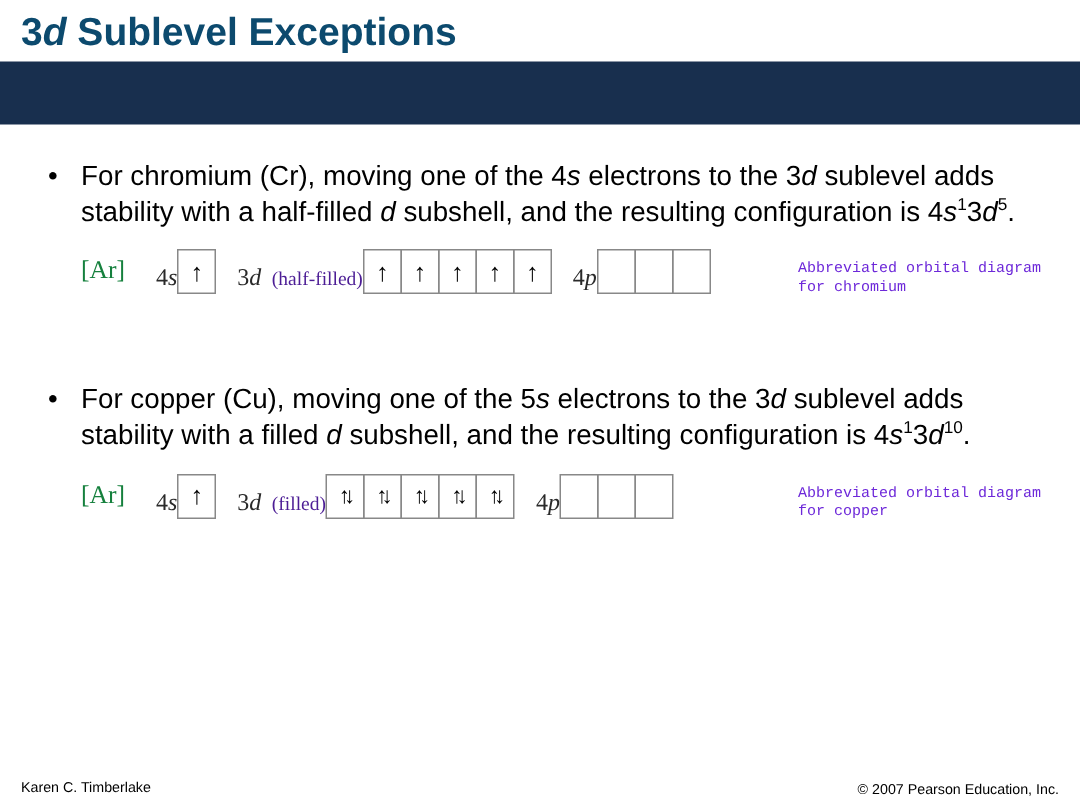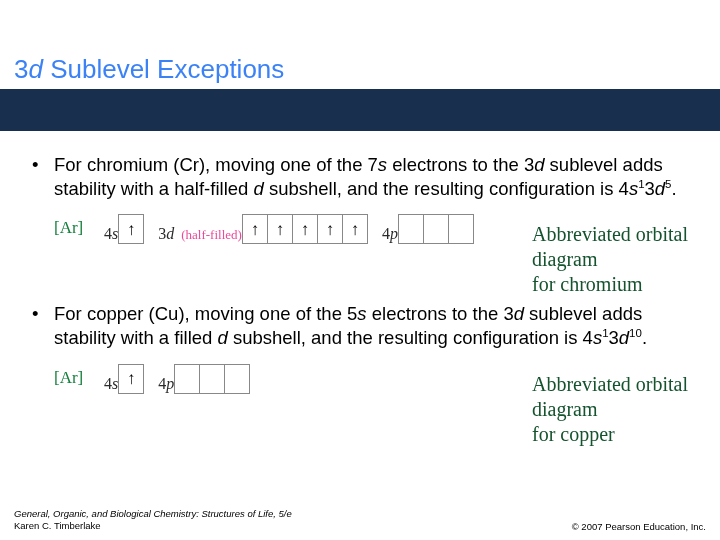--- a/index.html
+++ b/index.html
@@ -9,23 +9,22 @@
     background: #fff;
     font-family: Arial, Helvetica, sans-serif;
     position: relative;
     overflow: hidden;
   }
   .title-area {
     padding: 6px 14px 4px 14px;
   }
   .title-area h1 {
     font-size: 26px;
-    font-weight: normal;
-    color: #3b82f6;
-    margin-top: 48px;
+    font-weight: bold;
+    color: #0c4a6e;
   }
   .title-area .ital { font-style: italic; }
   .navy-bar {
     background: #182f4e;
     height: 42px;
     width: 100%;
   }
   .content {
     padding: 22px 30px 0 30px;
   }
@@ -68,21 +67,21 @@
     flex-direction: row;
     align-items: flex-end;
   }
   .sub-label {
     font-size: 16px;
     color: #2a2a2a;
     margin-bottom: 1px;
     font-style: normal;
   }
   .sub-label .it { font-style: italic; }
-  .sub-label .note { color: #ec4899; font-size: 13px; margin-left: 3px; font-style: normal;}
+  .sub-label .note { color: #4c1d95; font-size: 13px; margin-left: 3px; font-style: normal;}
   .boxes {
     display: flex;
   }
   .orb {
     width: 26px;
     height: 30px;
     border: 1px solid #888;
     display: flex;
     align-items: center;
     justify-content: center;
@@ -91,23 +90,23 @@
     line-height: 1;
     margin-left: -1px;
   }
   .orb:first-child { margin-left: 0; }
   .arrow-up::before { content: "↑"; }
   .arrow-ud::before { content: "↑↓"; letter-spacing: -4px; font-size: 15px; margin-left:-2px; }
   .diag-caption {
     position: absolute;
     right: -12px;
     top: 8px;
-    color: #14532d;
-    font-family: Liberation Serif, serif;
-    font-size: 20px;
+    color: #6d28d9;
+    font-family: Liberation Mono, monospace;
+    font-size: 10px;
     line-height: 1.25;
     width: 170px;
   }
 
   .footer {
     position: absolute;
     bottom: 8px;
     left: 14px;
     right: 14px;
     display: flex;
@@ -128,21 +127,21 @@
     <span>3</span><span class="ital">d</span><span> Sublevel Exceptions</span>
   </h1>
 </div>
 <div class="navy-bar"></div>
 
 <div class="content">
 
   <div class="bullet">
     <div class="dot">•</div>
     <div class="txt">
-      <span>For chromium (Cr), moving one of the 7</span><span class="ital">s</span><span> electrons to the 3</span><span class="ital">d</span><span> sublevel adds stability with a half-filled </span><span class="ital">d</span><span> subshell, and the resulting configuration is 4</span><span class="ital">s</span><sup>1</sup><span>3</span><span class="ital">d</span><sup>5</sup><span>.</span>
+      <span>For chromium (Cr), moving one of the 4</span><span class="ital">s</span><span> electrons to the 3</span><span class="ital">d</span><span> sublevel adds stability with a half-filled </span><span class="ital">d</span><span> subshell, and the resulting configuration is 4</span><span class="ital">s</span><sup>1</sup><span>3</span><span class="ital">d</span><sup>5</sup><span>.</span>
     </div>
   </div>
 
   <div class="diagram-wrap">
     <div class="diag-row">
       <div class="ar-label">[Ar]</div>
 
       <div class="sub-group">
         <div class="sub-label"><span>4</span><span class="it">s</span></div>
         <div class="boxes">
@@ -187,37 +186,47 @@
     <div class="diag-row">
       <div class="ar-label">[Ar]</div>
 
       <div class="sub-group">
         <div class="sub-label"><span>4</span><span class="it">s</span></div>
         <div class="boxes">
           <div class="orb arrow-up"></div>
         </div>
       </div>
 
+      <div class="sub-group">
+        <div class="sub-label"><span>3</span><span class="it">d</span> <span class="note">(filled)</span></div>
+        <div class="boxes">
+          <div class="orb arrow-ud"></div>
+          <div class="orb arrow-ud"></div>
+          <div class="orb arrow-ud"></div>
+          <div class="orb arrow-ud"></div>
+          <div class="orb arrow-ud"></div>
+        </div>
+      </div>
 
       <div class="sub-group">
         <div class="sub-label"><span>4</span><span class="it">p</span></div>
         <div class="boxes">
           <div class="orb"></div>
           <div class="orb"></div>
           <div class="orb"></div>
         </div>
       </div>
     </div>
     <div class="diag-caption">
       <span>Abbreviated orbital diagram</span><br>
       <span>for copper</span>
     </div>
   </div>
 
 </div>
 
 <div class="footer">
   <div class="left">
-    <span class="l1">General, Organic, and Biological Chemistry: Structures of Life, 5/e</span><br>
+    <br>
     <span class="l2">Karen C. Timberlake</span>
   </div>
   <div class="right">© 2007 Pearson Education, Inc.</div>
 </div>
 
 </body></html>

